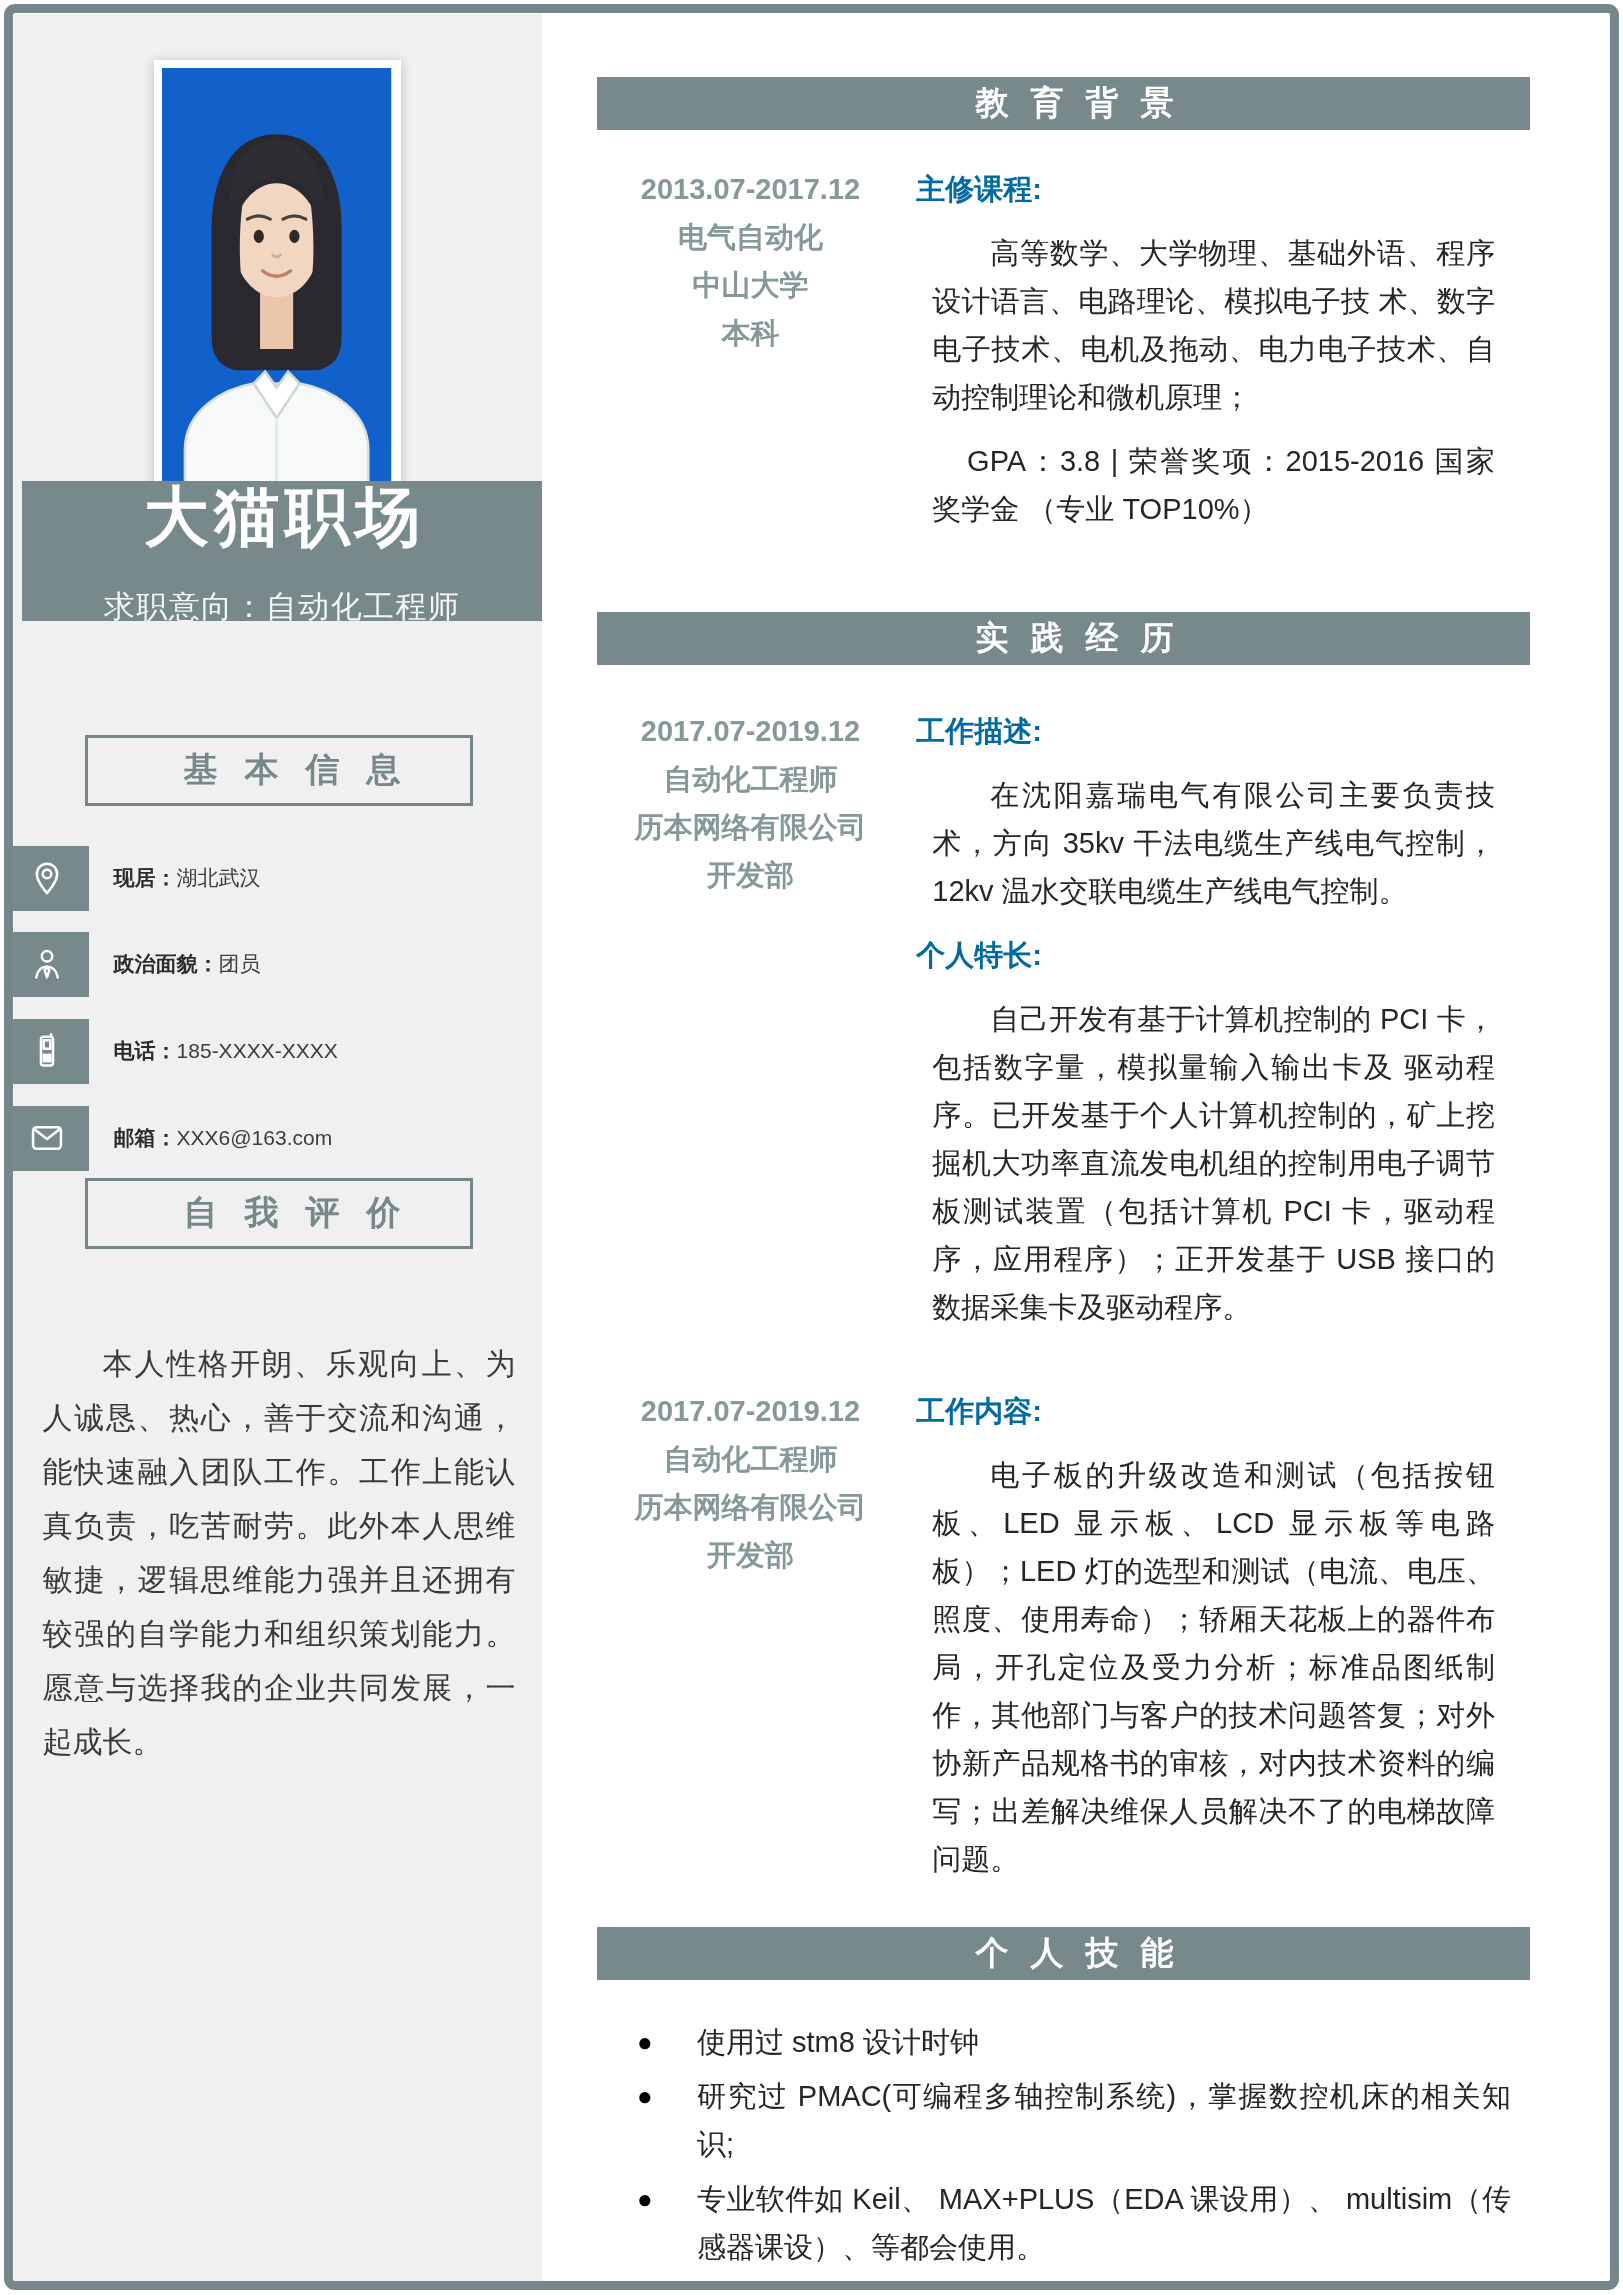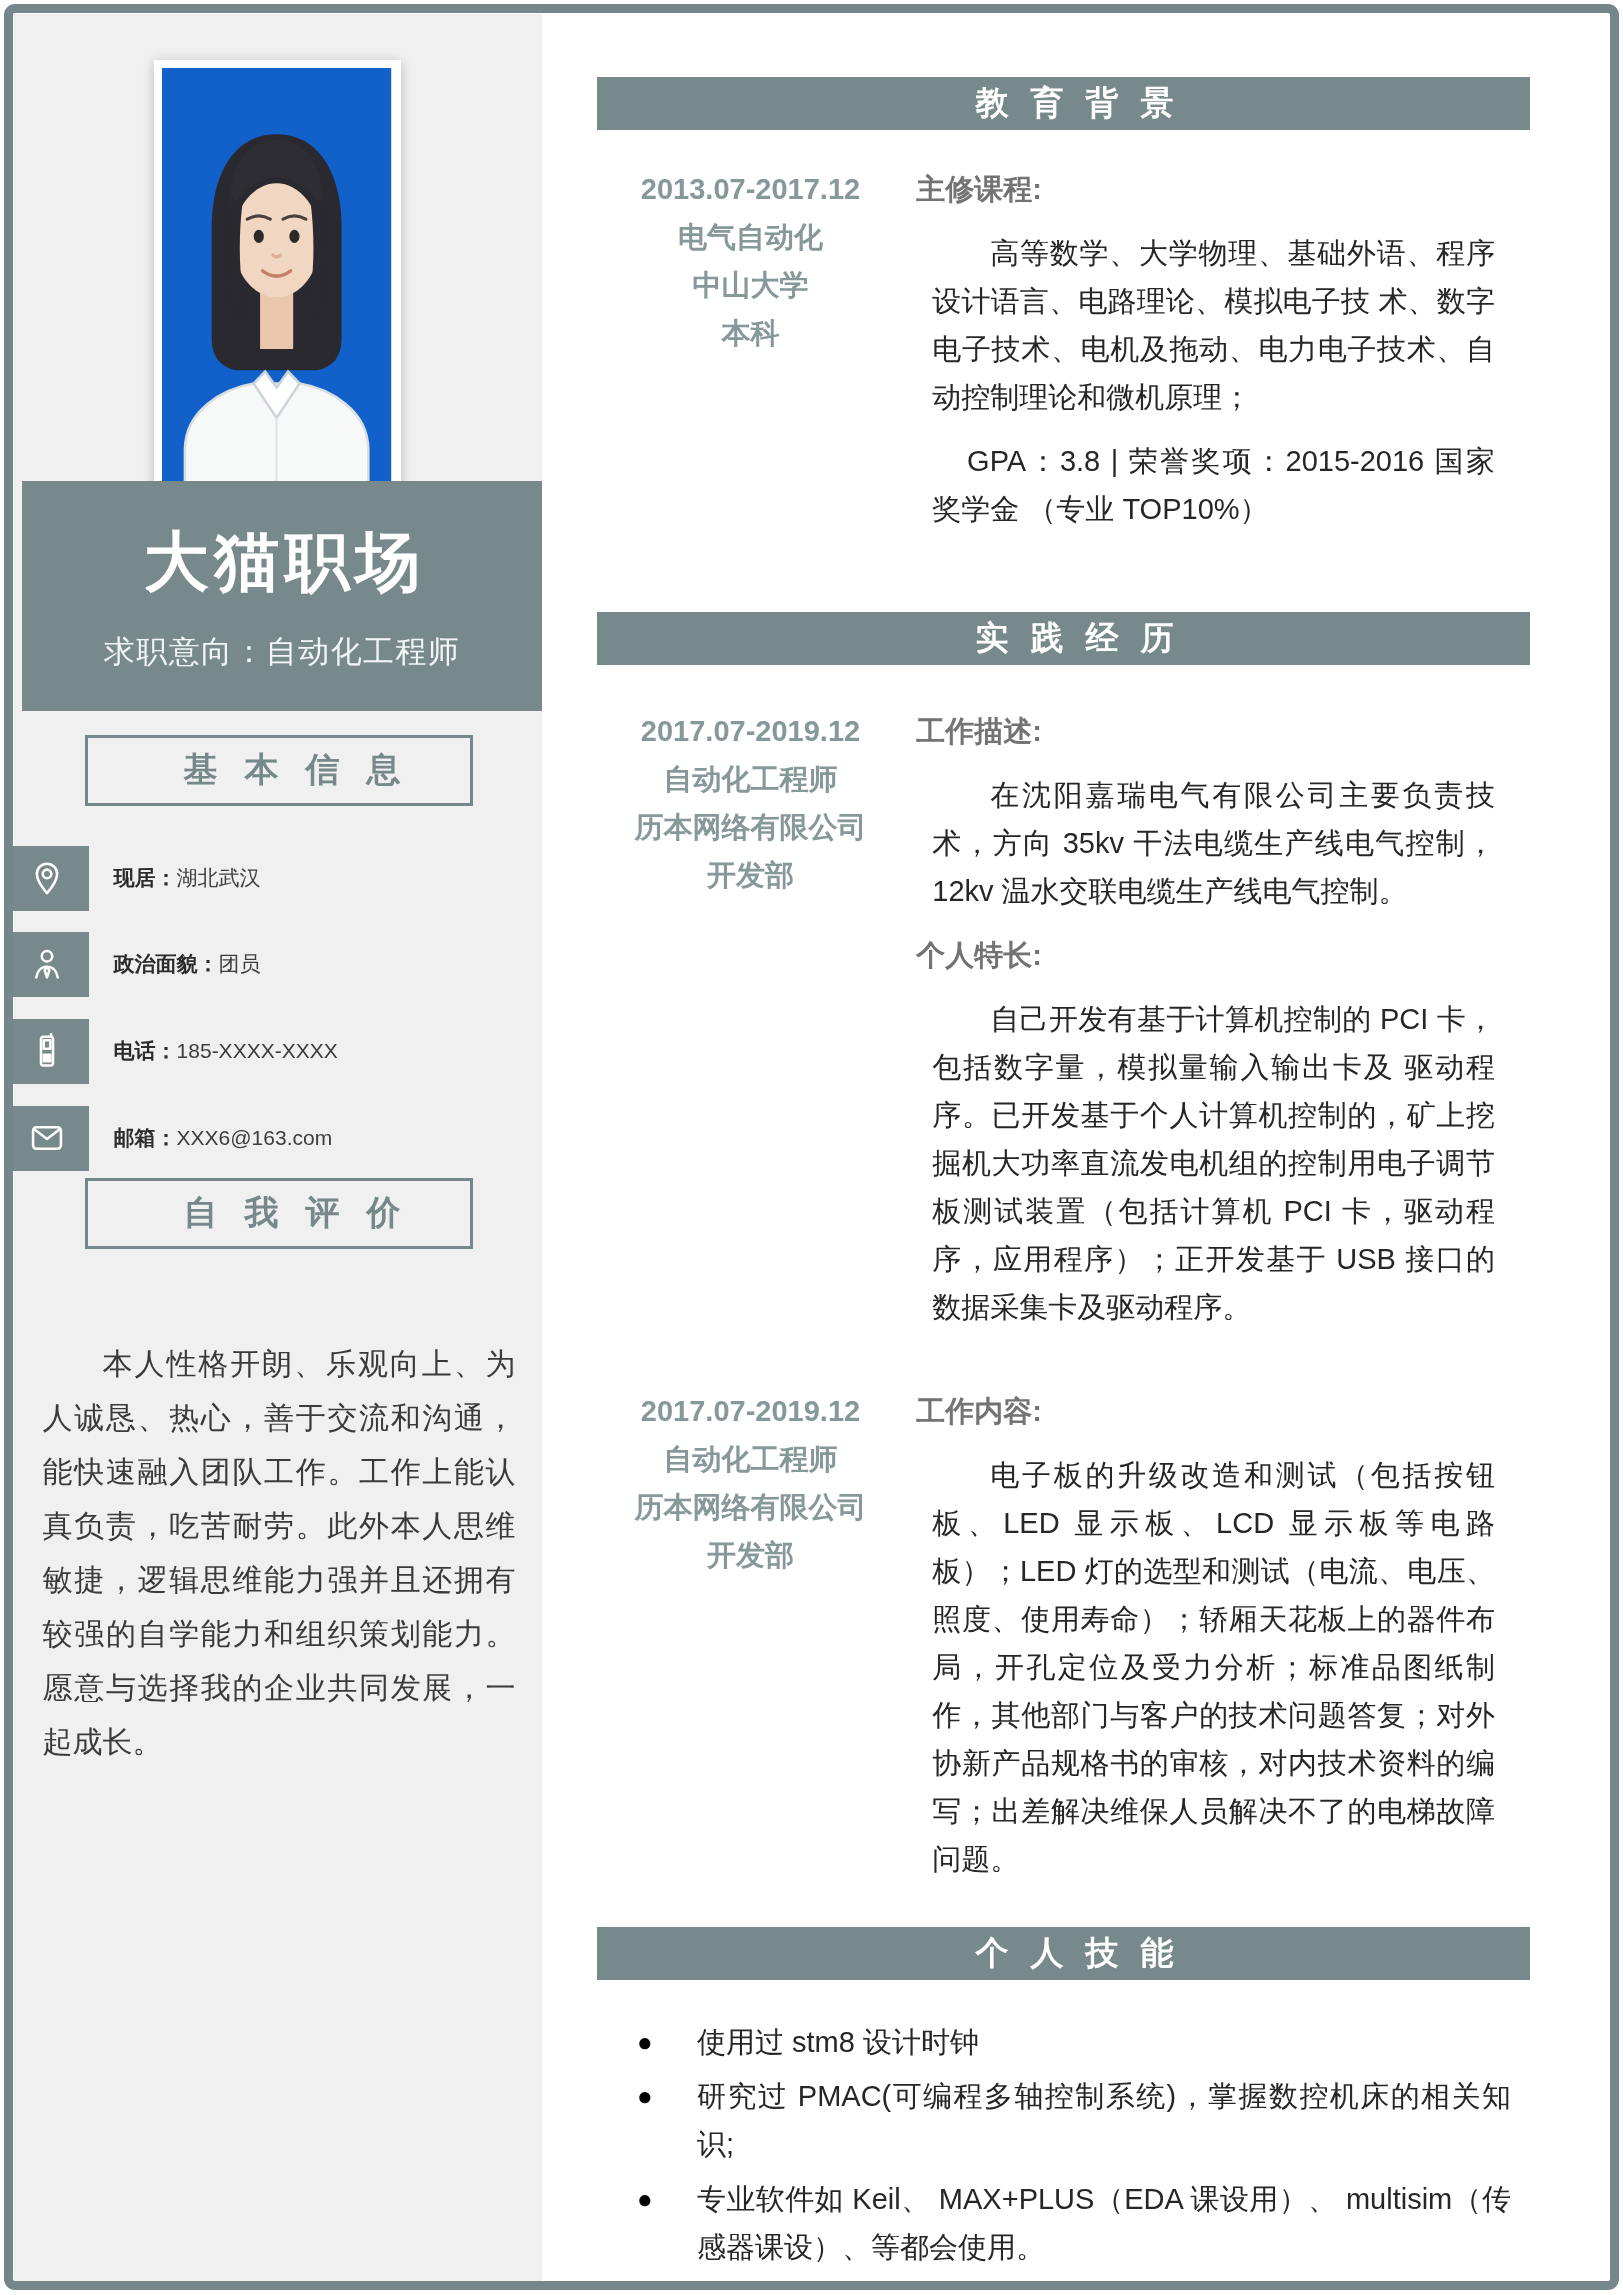--- a/index.html
+++ b/index.html
@@ -14,21 +14,21 @@
   }
   
   .sidebar{position:absolute;left:13.6px;top:13.6px;width:528px;bottom:13.6px;background:#F0F0F1;}
   .photo-frame{
     position:absolute;left:140px;top:46px;width:247px;height:442px;
     background:#fff;padding:8.9px;box-sizing:border-box;
     box-shadow:0 2px 11px rgba(0,0,0,.22);
   }
   .photo-frame svg{width:100%;height:100%;display:block;}
   .name-block{
-    position:absolute;left:8.9px;right:0;top:467px;height:230px;background:#77898B;
+    position:absolute;left:8.9px;right:0;top:467px;height:140px;background:#77898B;
     color:#fff;display:flex;flex-direction:column;align-items:center;justify-content:center;
   }
   .name{font-size:65px;font-weight:bold;letter-spacing:5.5px;text-indent:5.5px;}
   .objective{margin-top:24.5px;font-size:31px;letter-spacing:1.4px;color:#F3F6F6;}
   .side-box{
     position:absolute;left:71px;width:382px;height:65px;border:3.4px solid #75878A;
     color:#76888A;font-size:34px;font-weight:bold;
     display:flex;align-items:center;justify-content:center;background:transparent;
   }
   .side-box span{letter-spacing:27px;text-indent:27px;padding-left:27px;}
@@ -52,21 +52,21 @@
   .sec-bar{
     height:53px;background:#77898B;color:#fff;
     display:flex;align-items:center;justify-content:center;
   }
   .sec-bar span{font-size:33px;font-weight:bold;letter-spacing:22px;text-indent:22px;padding-left:22px;}
   .entry{display:flex;margin-top:35px;}
   .meta{width:307px;flex:none;text-align:center;color:#87989A;font-weight:bold;
     font-size:29px;line-height:48px;}
   .content{flex:1;padding-left:12.3px;padding-right:19px;font-size:29px;line-height:48px;
     color:#262626;text-align:justify;}
-  .content .lbl{font-weight:bold;color:#737373;}
+  .content .lbl{font-weight:bold;color:#0369a1;}
   .content p{margin:16px;text-indent:2em;}
   .content p.gpa{text-indent:1.2em;}
   .edu-block{margin-bottom:63px;}
   .exp2{margin-top:40px;}
   .skills{margin-top:38px;padding:0 19px 0 40px;}
   .skill{display:flex;font-size:29px;line-height:48px;color:#262626;margin-bottom:6.8px;}
   .skill .dot{width:60px;flex:none;font-size:26px;color:#000;}
   .skill .txt{flex:1;text-align:justify;}
   .hobby-bar{margin-top:40px;border-radius:11px;}
   .hobbies{margin-top:45px;display:flex;justify-content:space-between;

